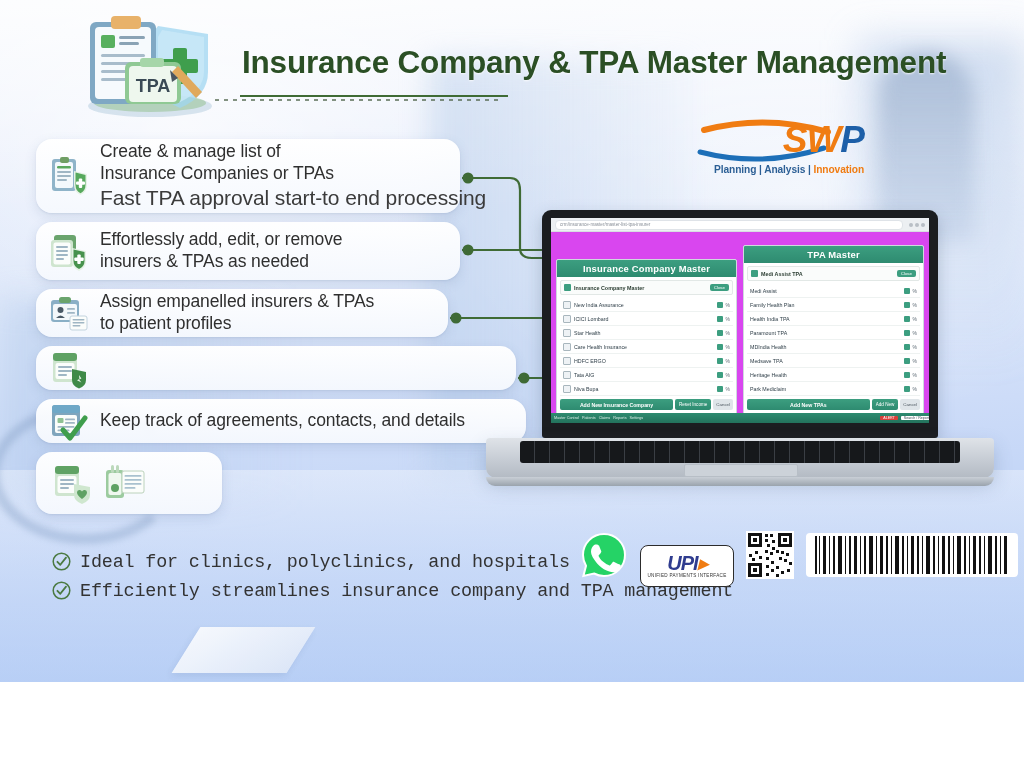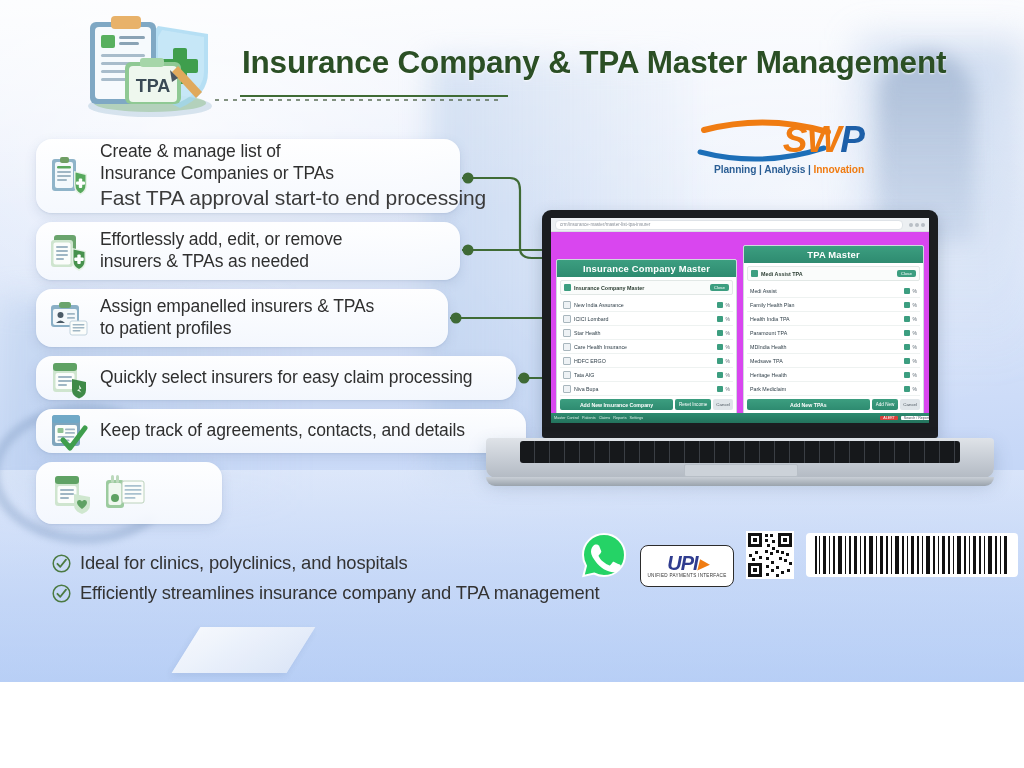--- a/index.html
+++ b/index.html
@@ -33,21 +33,21 @@
   #cards{position:absolute;left:36px;top:139px;width:500px;}
   .card{position:relative;background:linear-gradient(180deg,rgba(255,255,255,.97),rgba(246,249,254,.93));
     border-radius:16px;box-shadow:0 4px 12px rgba(90,115,155,.16),0 1px 2px rgba(90,115,155,.13);
     margin-bottom:9px;display:flex;align-items:center;padding:7px 23px 7px 12px;box-sizing:border-box;}
   .card .ico{flex:0 0 auto;width:42px;height:42px;margin-right:10px;}
   .card .txt{flex:1 1 auto;}
   .ln{color:#2f2f2f;font-size:17.5px;line-height:1.24;letter-spacing:-.1px;white-space:nowrap;}
   .ln.sub{font-size:21px;color:#3b3b3b;}
   .c1{width:424px;height:74px;}
   .c2{width:424px;height:58px;}
-  .c3{width:412px;height:58px;}
+  .c3{width:412px;height:48px;}
   .c4{width:480px;height:44px;}
   .c5{width:490px;height:44px;align-items:center;}
   .c6{width:186px;height:62px;padding-left:14px;}
   .c6 .ico{width:46px;height:46px;margin-right:6px;}
   .paper-fold{position:absolute;left:150px;top:488px;width:115px;height:46px;
     background:linear-gradient(140deg,#ffffff,#e3ebf8);transform:skewX(-32deg);opacity:.85;
     box-shadow:0 3px 7px rgba(90,115,155,.18);}
 
   
   #connect{position:absolute;left:0;top:0;width:1024px;height:682px;pointer-events:none;}
@@ -103,21 +103,21 @@
     box-shadow:0 8px 18px rgba(70,95,130,.26);}
   .keyboard{position:absolute;left:34px;top:3px;width:440px;height:22px;background:#16181b;border-radius:3px;
     background-image:repeating-linear-gradient(90deg,#16181b 0 14px,#3a3e44 14px 15px),
                      repeating-linear-gradient(180deg,transparent 0 4px,rgba(255,255,255,.12) 4px 5px);}
   .trackpad{position:absolute;left:198px;top:26px;width:112px;height:11px;background:#ccd2d9;border-radius:2px;border:1px solid #b7bec6;}
   .foot{position:absolute;left:0;bottom:14px;width:508px;height:9px;
     background:linear-gradient(180deg,#c9cfd6,#9aa3ad);border-radius:0 0 14px 14px;}
 
   
   #checks{position:absolute;left:52px;top:552px;}
-  .chk{display:flex;align-items:center;margin-bottom:8px;}
+  .chk{display:flex;margin-bottom:8px;font-family:Liberation Mono, monospace;}
   .chk-ic{width:19px;height:19px;margin-right:9px;flex:0 0 auto;}
   .chk-tx{font-size:18.4px;color:#333;letter-spacing:-.15px;white-space:nowrap;}
 
   
   #badges{position:absolute;left:580px;top:522px;display:flex;align-items:center;gap:12px;}
   .wa{width:48px;height:48px;}
   .upi{width:92px;height:40px;border:1.6px solid #2c2c2c;border-radius:8px;background:#fff;
     display:flex;flex-direction:column;align-items:center;justify-content:center;margin-top:23px;}
   .upi-word{font-size:20px;font-weight:700;font-style:italic;color:#2f3c8f;letter-spacing:-1px;line-height:18px;}
   .upi-sub{font-size:4.6px;color:#333;letter-spacing:.3px;margin-top:1px;}
@@ -260,23 +260,20 @@
         <svg viewBox="0 0 42 42" width="42" height="42">
           <rect x="5" y="6" width="24" height="29" rx="3" fill="#cfe5cf"></rect>
           <rect x="5" y="6" width="24" height="8" rx="3" fill="#5fa264"></rect>
           <rect x="7.5" y="16" width="19" height="16" rx="2" fill="#fbfdfb"></rect>
           <rect x="10" y="19" width="14" height="2" rx="1" fill="#9fb6c4"></rect>
           <rect x="10" y="23" width="14" height="2" rx="1" fill="#9fb6c4"></rect>
           <rect x="10" y="27" width="9" height="2" rx="1" fill="#9fb6c4"></rect>
           <path d="M24 22 L38 25 L38 33 Q38 39 31 41.5 Q24 39 24 33 Z" fill="#3f8a48"></path>
           <path d="M31 28 l2.4 3.4 -2.4 1 2.4 3.2 -4.4 -2.4 2.4 -1.2 z" fill="#eaf6ea"></path>
         </svg>
-      </div>
-      <div class="txt">
-        <div class="ln">Quickly select insurers for easy claim processing</div>
       </div>
     </div>
 
     <div class="card c5">
       <div class="ico">
         <svg viewBox="0 0 42 42" width="42" height="42">
           <rect x="4" y="5" width="28" height="31" rx="3" fill="#7fa5bd"></rect>
           <rect x="4" y="5" width="28" height="8" rx="3" fill="#6fa8c7"></rect>
           <rect x="7" y="15" width="22" height="18" rx="2" fill="#fbfdfb"></rect>
           <rect x="9.5" y="18" width="6" height="5" rx="1" fill="#8fc193"></rect>

